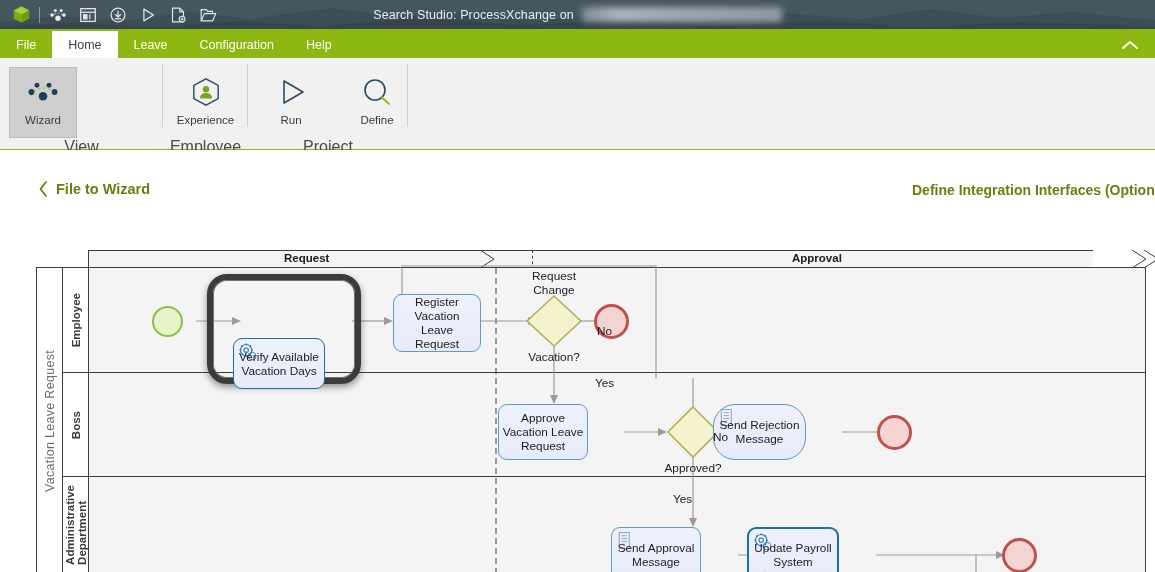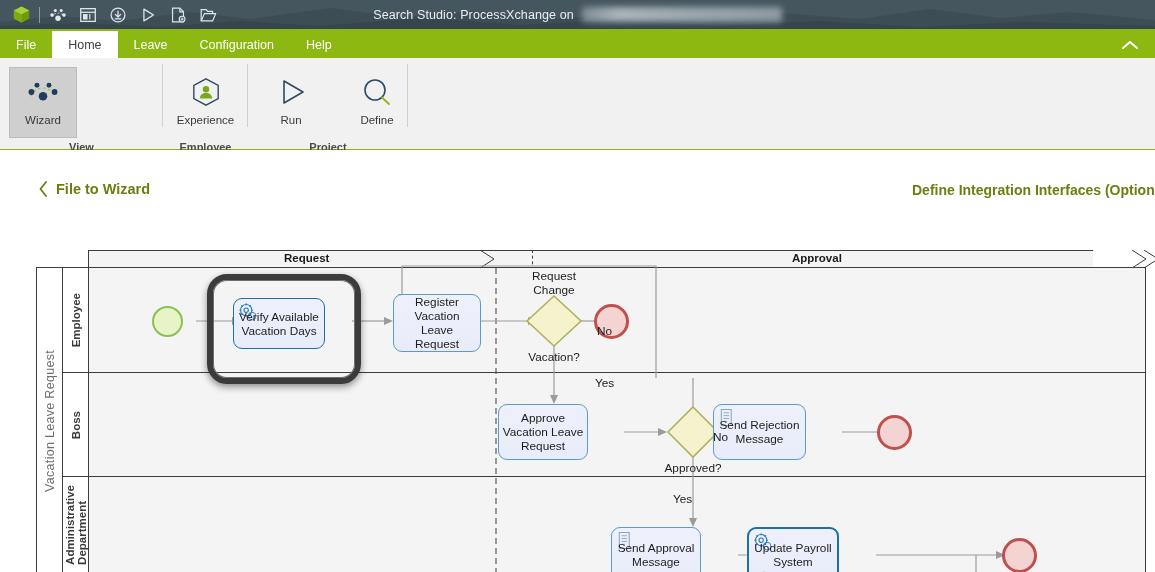--- a/index.html
+++ b/index.html
@@ -51,21 +51,21 @@
 
   
   .ribbon{
     position:absolute;left:0;top:58px;width:1155px;height:91px;
     background:#f1f1f1;border-bottom:1.5px solid #8cb811;
   }
   .ribbon-inner{position:relative;height:91px;display:flex;}
   .rgroup{position:relative;height:91px;display:flex;flex-direction:column;}
   .rgroup .items{display:flex;flex:1;align-items:flex-start;padding-top:9px;}
   .rgroup .gtitle{
-    height:18px;line-height:18px;text-align:center;font-size:11px;color:#4a4a4a;font-weight:bold;
+    height:18px;line-height:18px;text-align:center;font-size:16px;color:#4a4a4a;
   }
   .rgroup .vdiv{position:absolute;right:0;top:6px;bottom:22px;width:1px;background:#d0d0d0;}
   .rbtn{
     width:66px;min-height:63px;display:flex;flex-direction:column;align-items:center;
     justify-content:flex-start;padding-top:6px;gap:4px;cursor:default;border:1px solid transparent;
   }
   .rbtn.sel{background:#cfcfcf;border:1px solid #bdbdbd;}
   .rbtn .glyph{height:36px;display:flex;align-items:center;justify-content:center;}
   .rbtn .lbl{font-size:11.5px;color:#3a3a3a;}
 
@@ -121,21 +121,21 @@
     position:absolute;border:1.6px solid #5b9bc4;border-radius:9px;
     background:linear-gradient(180deg,#eef1fb 0%,#e8ecfa 100%);
     box-sizing:border-box;
   }
   .task .tlabel{
     position:absolute;left:0;right:0;top:50%;transform:translateY(-50%);
     text-align:center;font-size:11.8px;color:#1c1c1c;line-height:14px;padding:0 3px;
   }
   .task .ticon{position:absolute;left:4px;top:3px;width:20px;height:20px;}
   .task .bmarker{position:absolute;left:6px;bottom:-9px;width:19px;height:19px;}
-  .task.highlight{border:1.8px solid #1d6fa5;}
+  .task.highlight{border:1.8px solid #1d6fa5;margin-top:40px;}
   .hl-ring{
     position:absolute;border:6px solid #3b3b3b;border-radius:20px;
     box-shadow:0 3px 7px rgba(0,0,0,.42), inset 0 0 0 1px #707070;
     background:transparent;
   }
 
   .event{position:absolute;border-radius:50%;box-sizing:border-box;}
   .event.start{background:#e6f4c7;border:2px solid #8cbf4d;}
   .event.end{background:#f4d3d3;border:3px solid #c0504d;}
   .gw-label{position:absolute;font-size:11.8px;color:#1c1c1c;text-align:center;white-space:nowrap;}
@@ -435,21 +435,21 @@
       <div class="ev-label" style="left:561px;top:74px;">No</div>
 
       <div class="flow-label" style="left:559px;top:126px;">Yes</div>
 
       <div class="task" style="left:462px;top:154px;width:90px;height:56px;">
         <div class="tlabel">Approve<br>Vacation Leave<br>Request</div>
       </div>
 
       <div class="gw-label" style="left:617px;top:211px;width:80px;">Approved?</div>
 
-      <div class="task" style="left:677px;top:154px;width:93px;height:56px;">
+      <div class="task" style="left:677px;top:154px;width:93px;height:56px;border-radius:22px;">
         <div class="ticon">
           <svg width="17" height="19" viewBox="0 0 18 20">
             <path d="M3.5,1.5 L14,1.5 L14,18.5 L3.5,18.5 Z" fill="none" stroke="#8aa7bf" stroke-width="1.1"></path>
             <line x1="5.8" y1="5" x2="11.7" y2="5" stroke="#8aa7bf" stroke-width="1"></line>
             <line x1="5.8" y1="8" x2="11.7" y2="8" stroke="#8aa7bf" stroke-width="1"></line>
             <line x1="5.8" y1="11" x2="11.7" y2="11" stroke="#8aa7bf" stroke-width="1"></line>
             <line x1="5.8" y1="14" x2="9.5" y2="14" stroke="#8aa7bf" stroke-width="1"></line>
           </svg>
         </div>
         <div class="tlabel">Send Rejection<br>Message</div>

